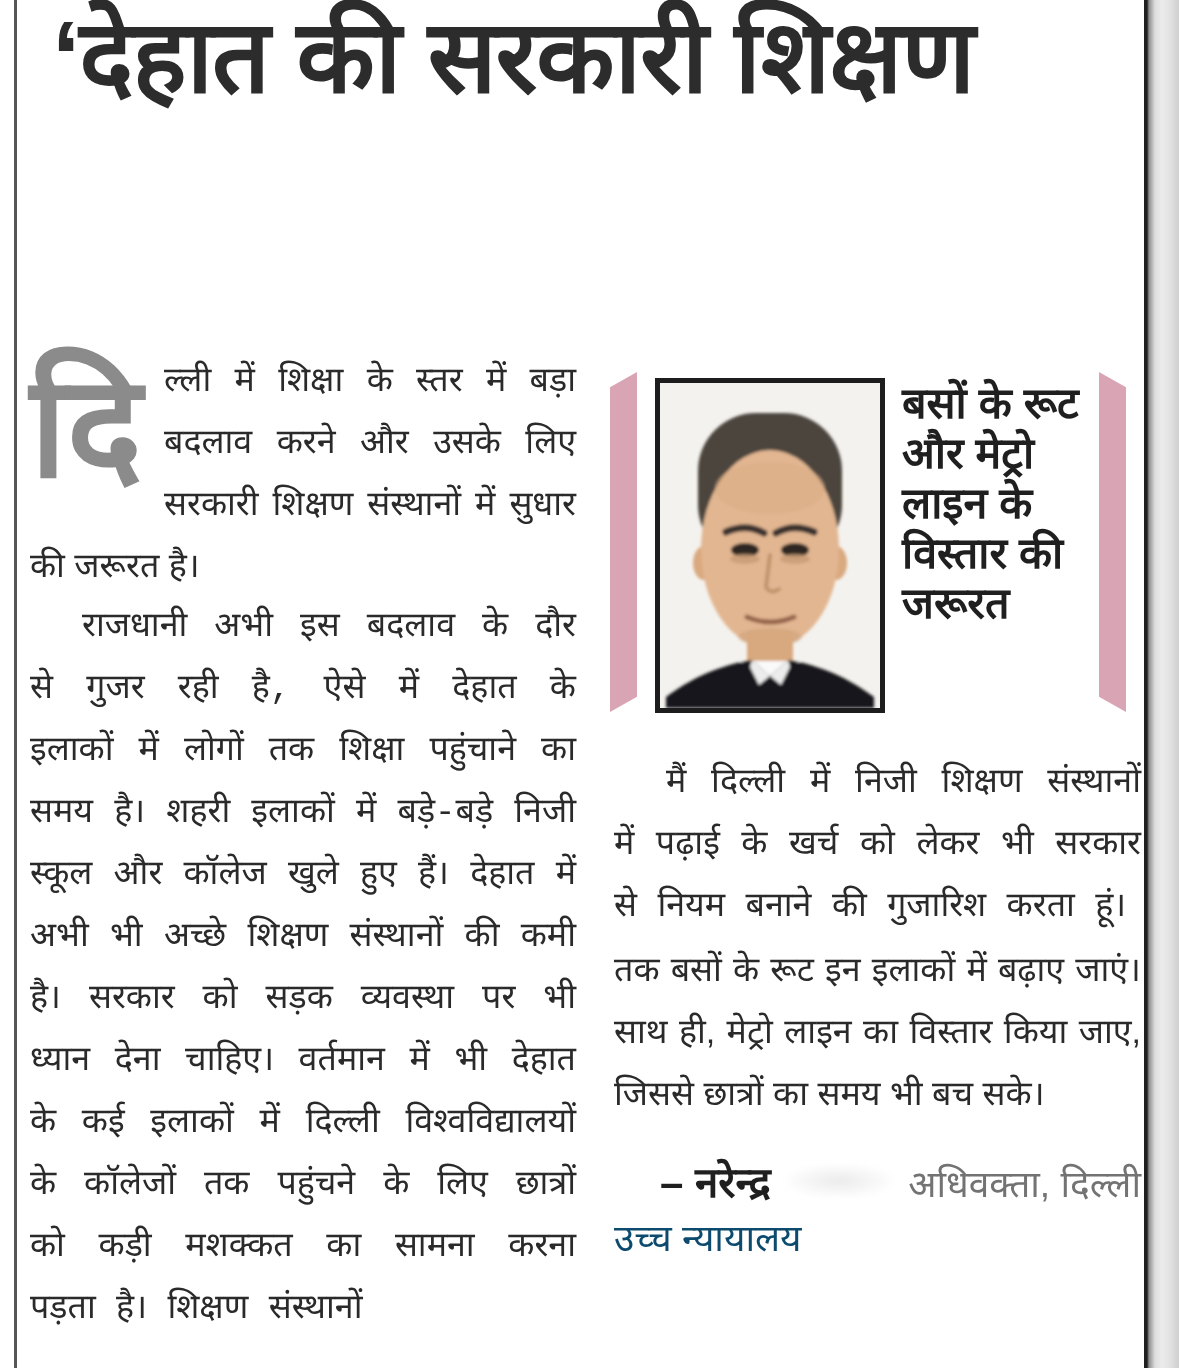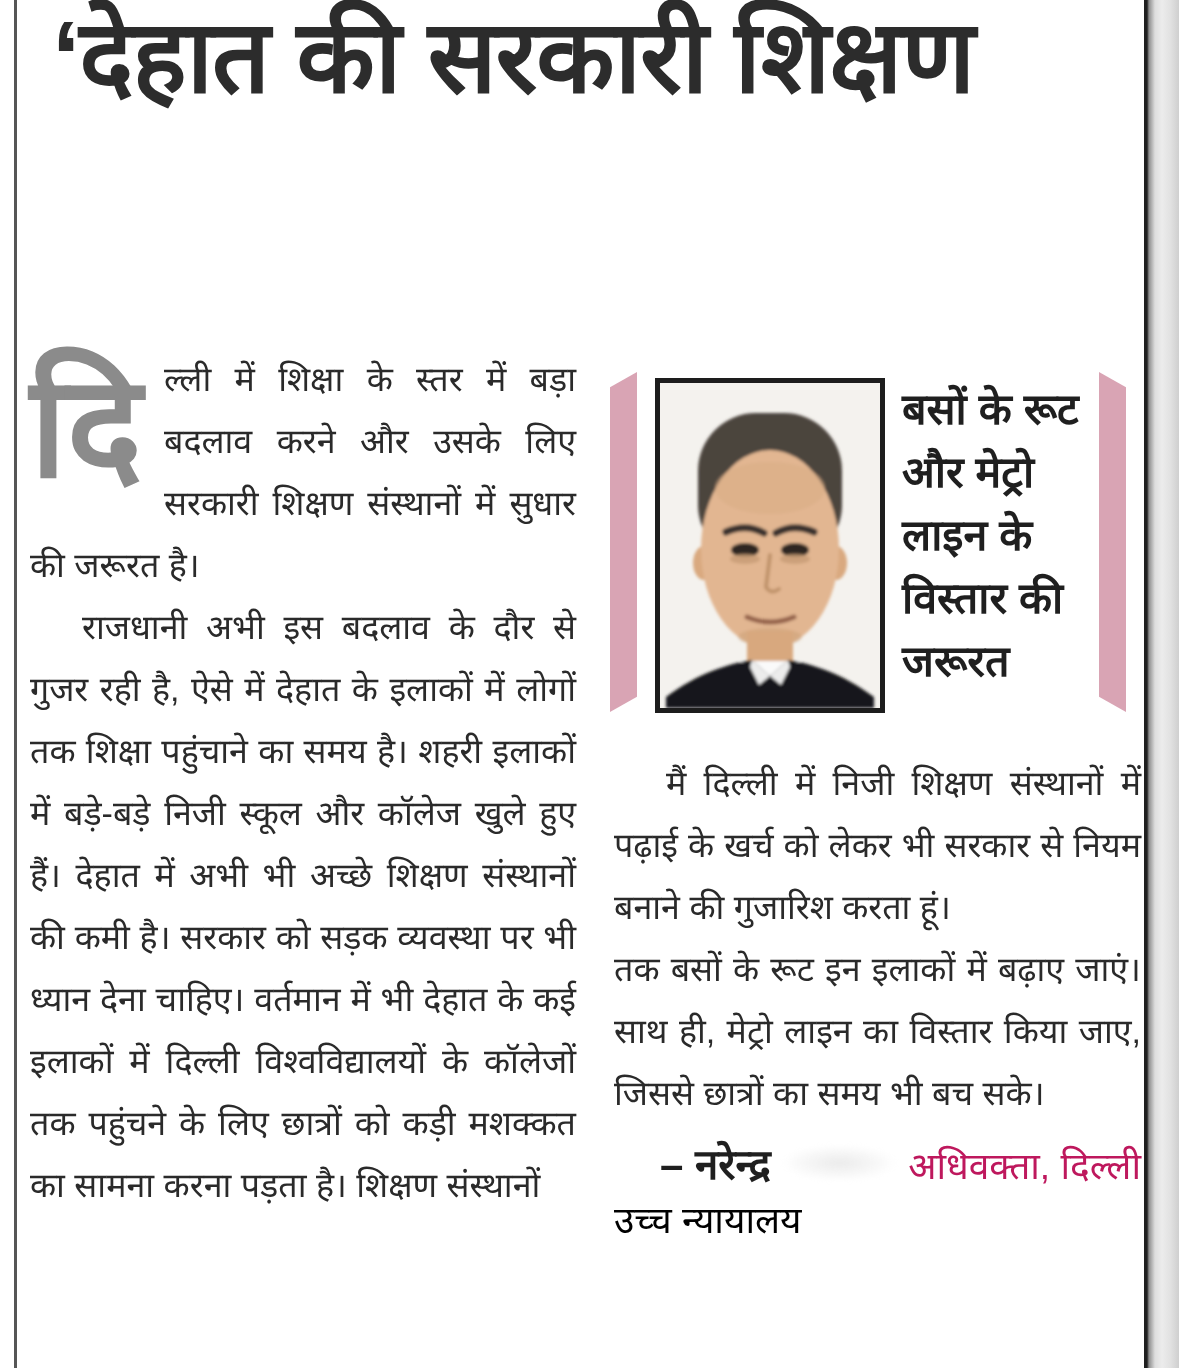--- a/index.html
+++ b/index.html
@@ -38,21 +38,21 @@
   .hl-line { display:block; white-space:nowrap; }
 
   
   .col { position:absolute; }
   .col-left  { left:30px;  top:348px; width:546px; }
   .col-right { left:614px; top:752px; width:527px; }
   .para {
     margin:0; font-size:34px; line-height:62px;
     text-align:justify; color:#2a2a2a;
   }
-  .para.indent { text-indent:52px; }
+  .para.indent { text-indent:52px;font-family:Liberation Mono, monospace; }
   .dropcap {
     float:left; width:120px; height:186px;
     font-size:142px; line-height:158px;
     font-weight:bold; color:#8b8b8b;
     margin-right:14px;
   }
 
   
   .pullquote { position:absolute; left:610px; top:370px; width:516px; height:348px; }
   .pq-bar {
@@ -66,40 +66,40 @@
     position:absolute; left:45px; top:8px;
     width:220px; height:325px;
     border:5px solid #1d1d1d;
     background:#f4f2ee;
     box-sizing:content-box;
   }
   .photo-frame svg { display:block; width:100%; height:100%; }
 
   .pq-text {
     position:absolute; left:292px; top:8px; width:200px;
-    font-weight:bold; font-size:43px; line-height:63px;
+    font-weight:bold; font-size:43px; line-height:50px;
     color:#1f1f1f; text-align:left;
   }
 
   
   .byline {
     display:flex; align-items:baseline;
-    margin-top:10px; width:100%;
+    margin-top:28px; width:100%;
   }
   .byline-name {
     font-weight:bold; font-size:42px; color:#1f1f1f;
     padding-left:46px; white-space:nowrap;
   }
   .byline-smudge {
     flex:1; height:36px; margin:0 12px; align-self:center;
     background:radial-gradient(ellipse at center, #ebebeb 0%, rgba(255,255,255,0) 72%);
     filter:blur(2px);
   }
-  .byline-role { font-size:37px; color:#be185d; white-space:nowrap; }
-  .byline-line2 { font-size:37px; color:#000000; margin-top:2px; }
+  .byline-role { font-size:37px; color:#737373; white-space:nowrap; }
+  .byline-line2 { font-size:37px; color:#0c4a6e; margin-top:2px; }
 </style>
 </head>
 <body>
 
 <div class="page">
 
   <div class="edge-left"></div>
   <div class="edge-right"></div>
 
   <h1 class="headline">

